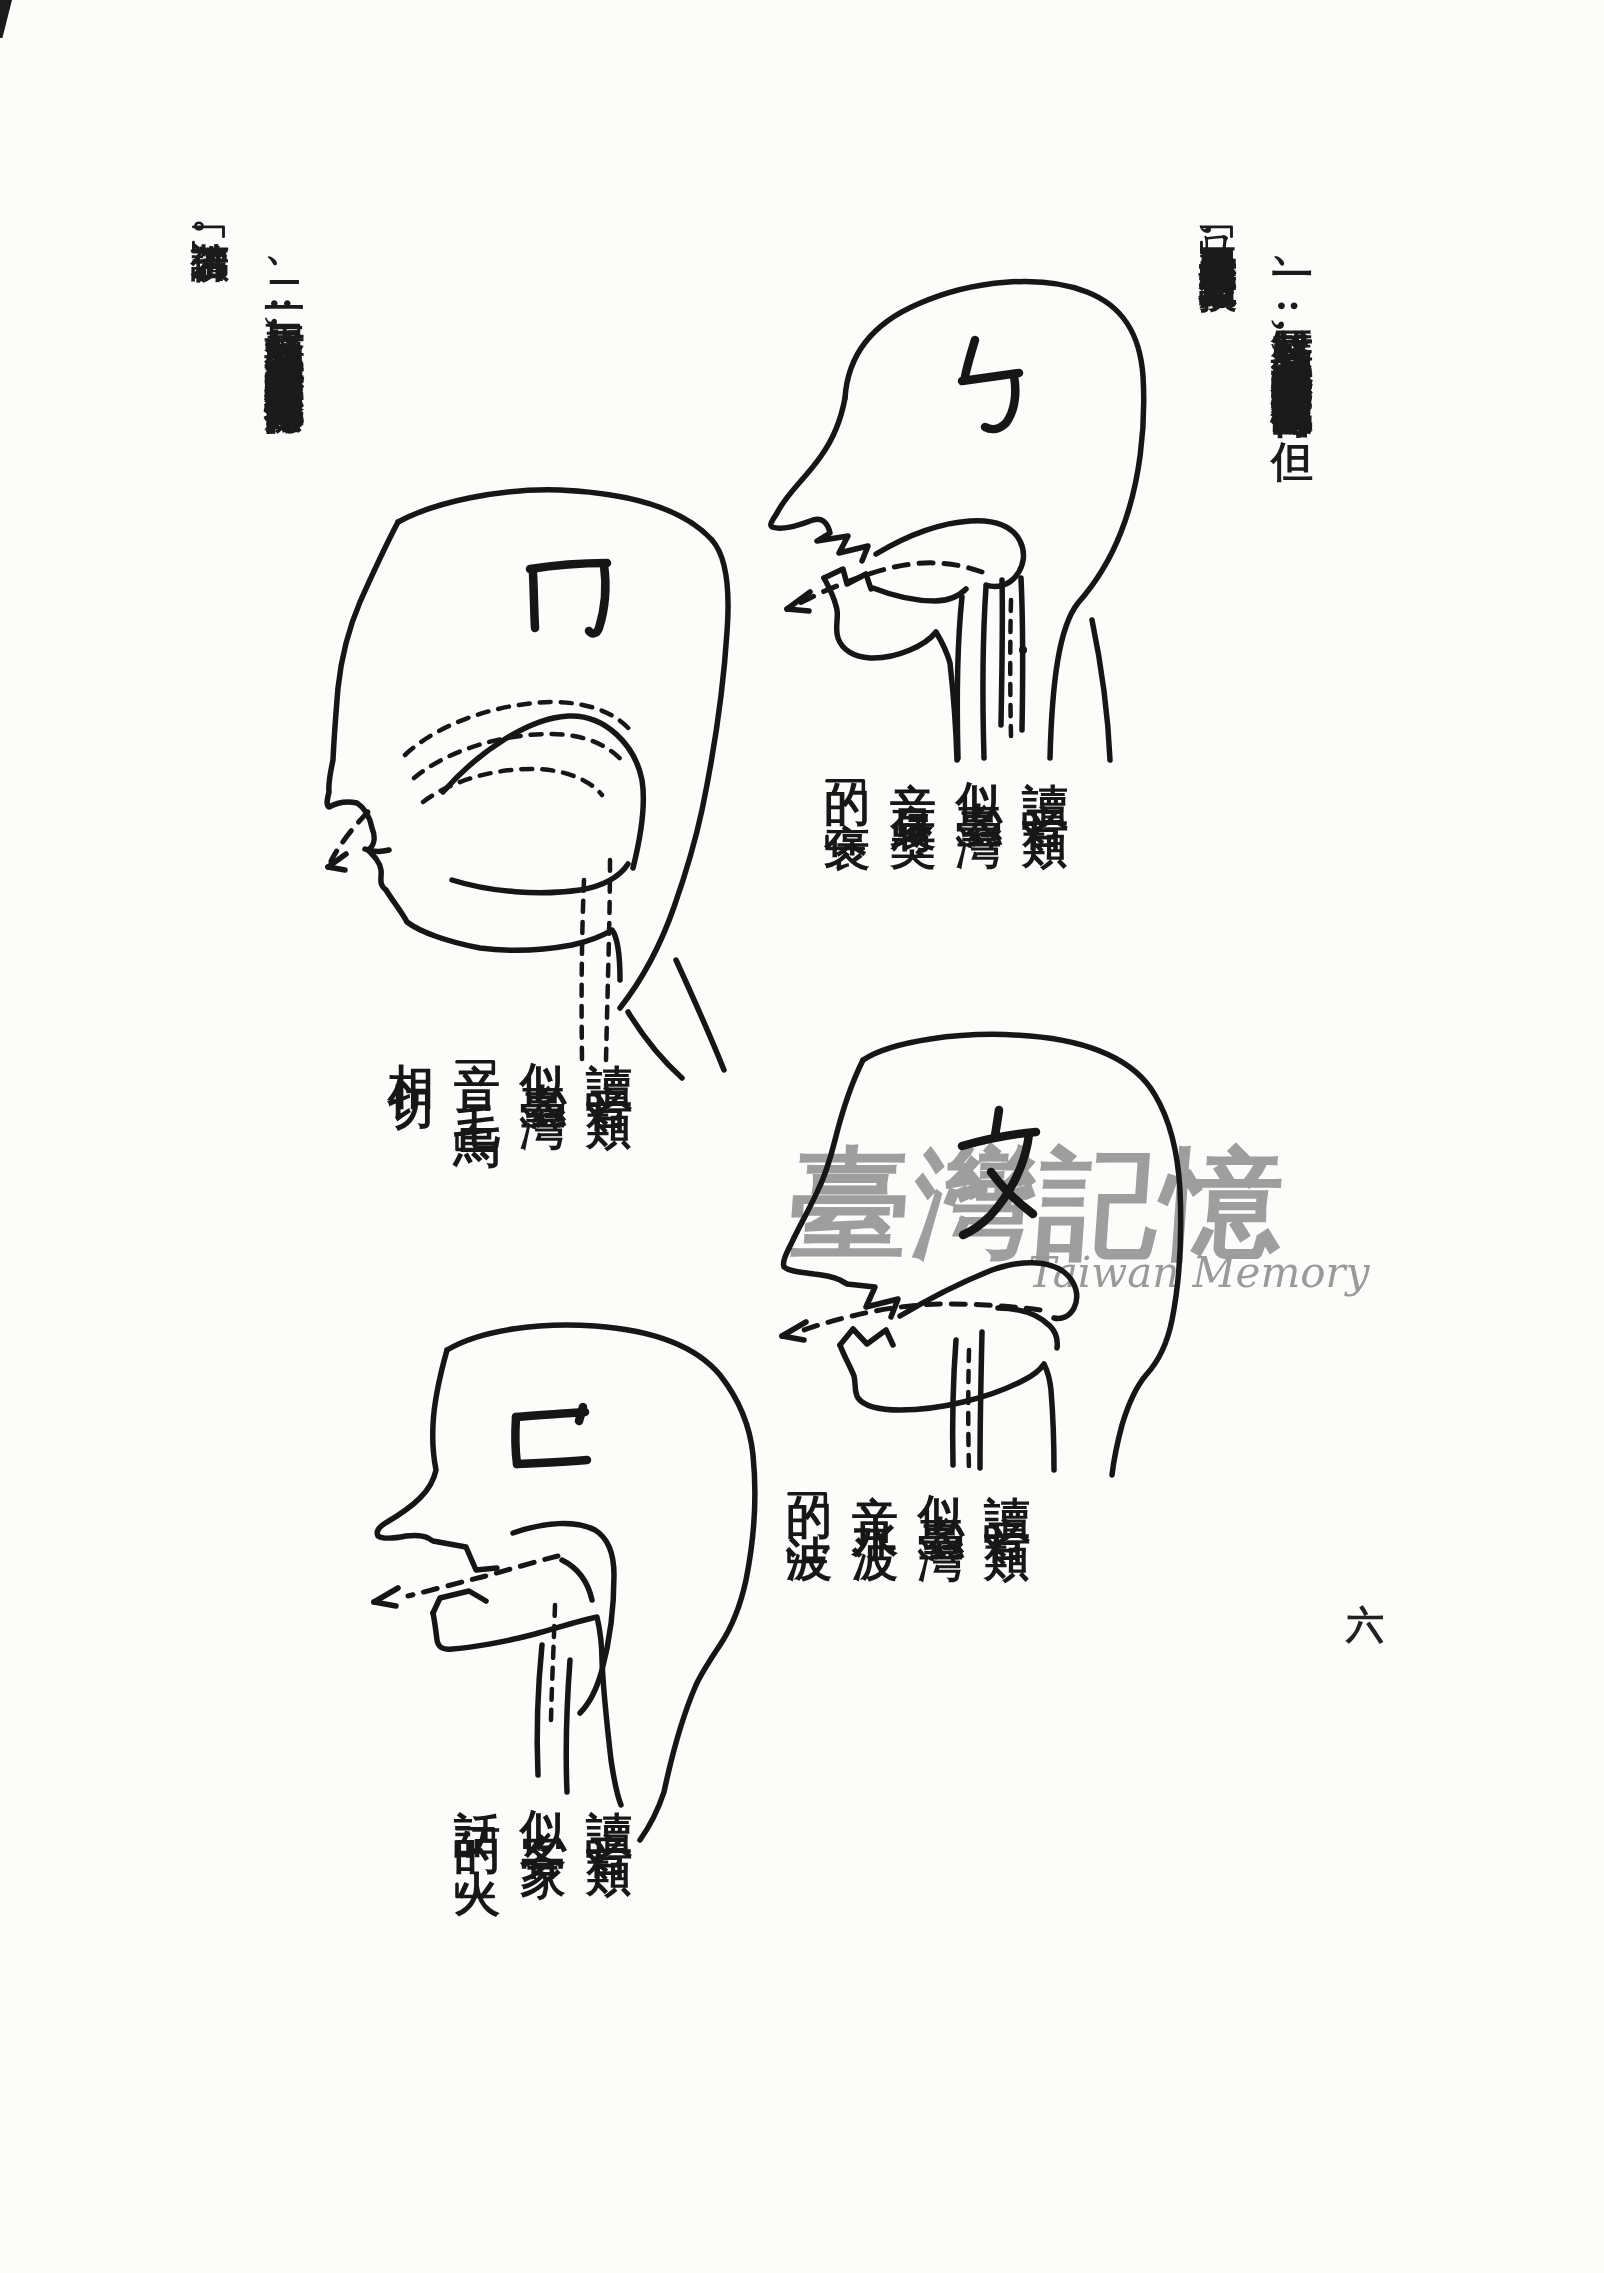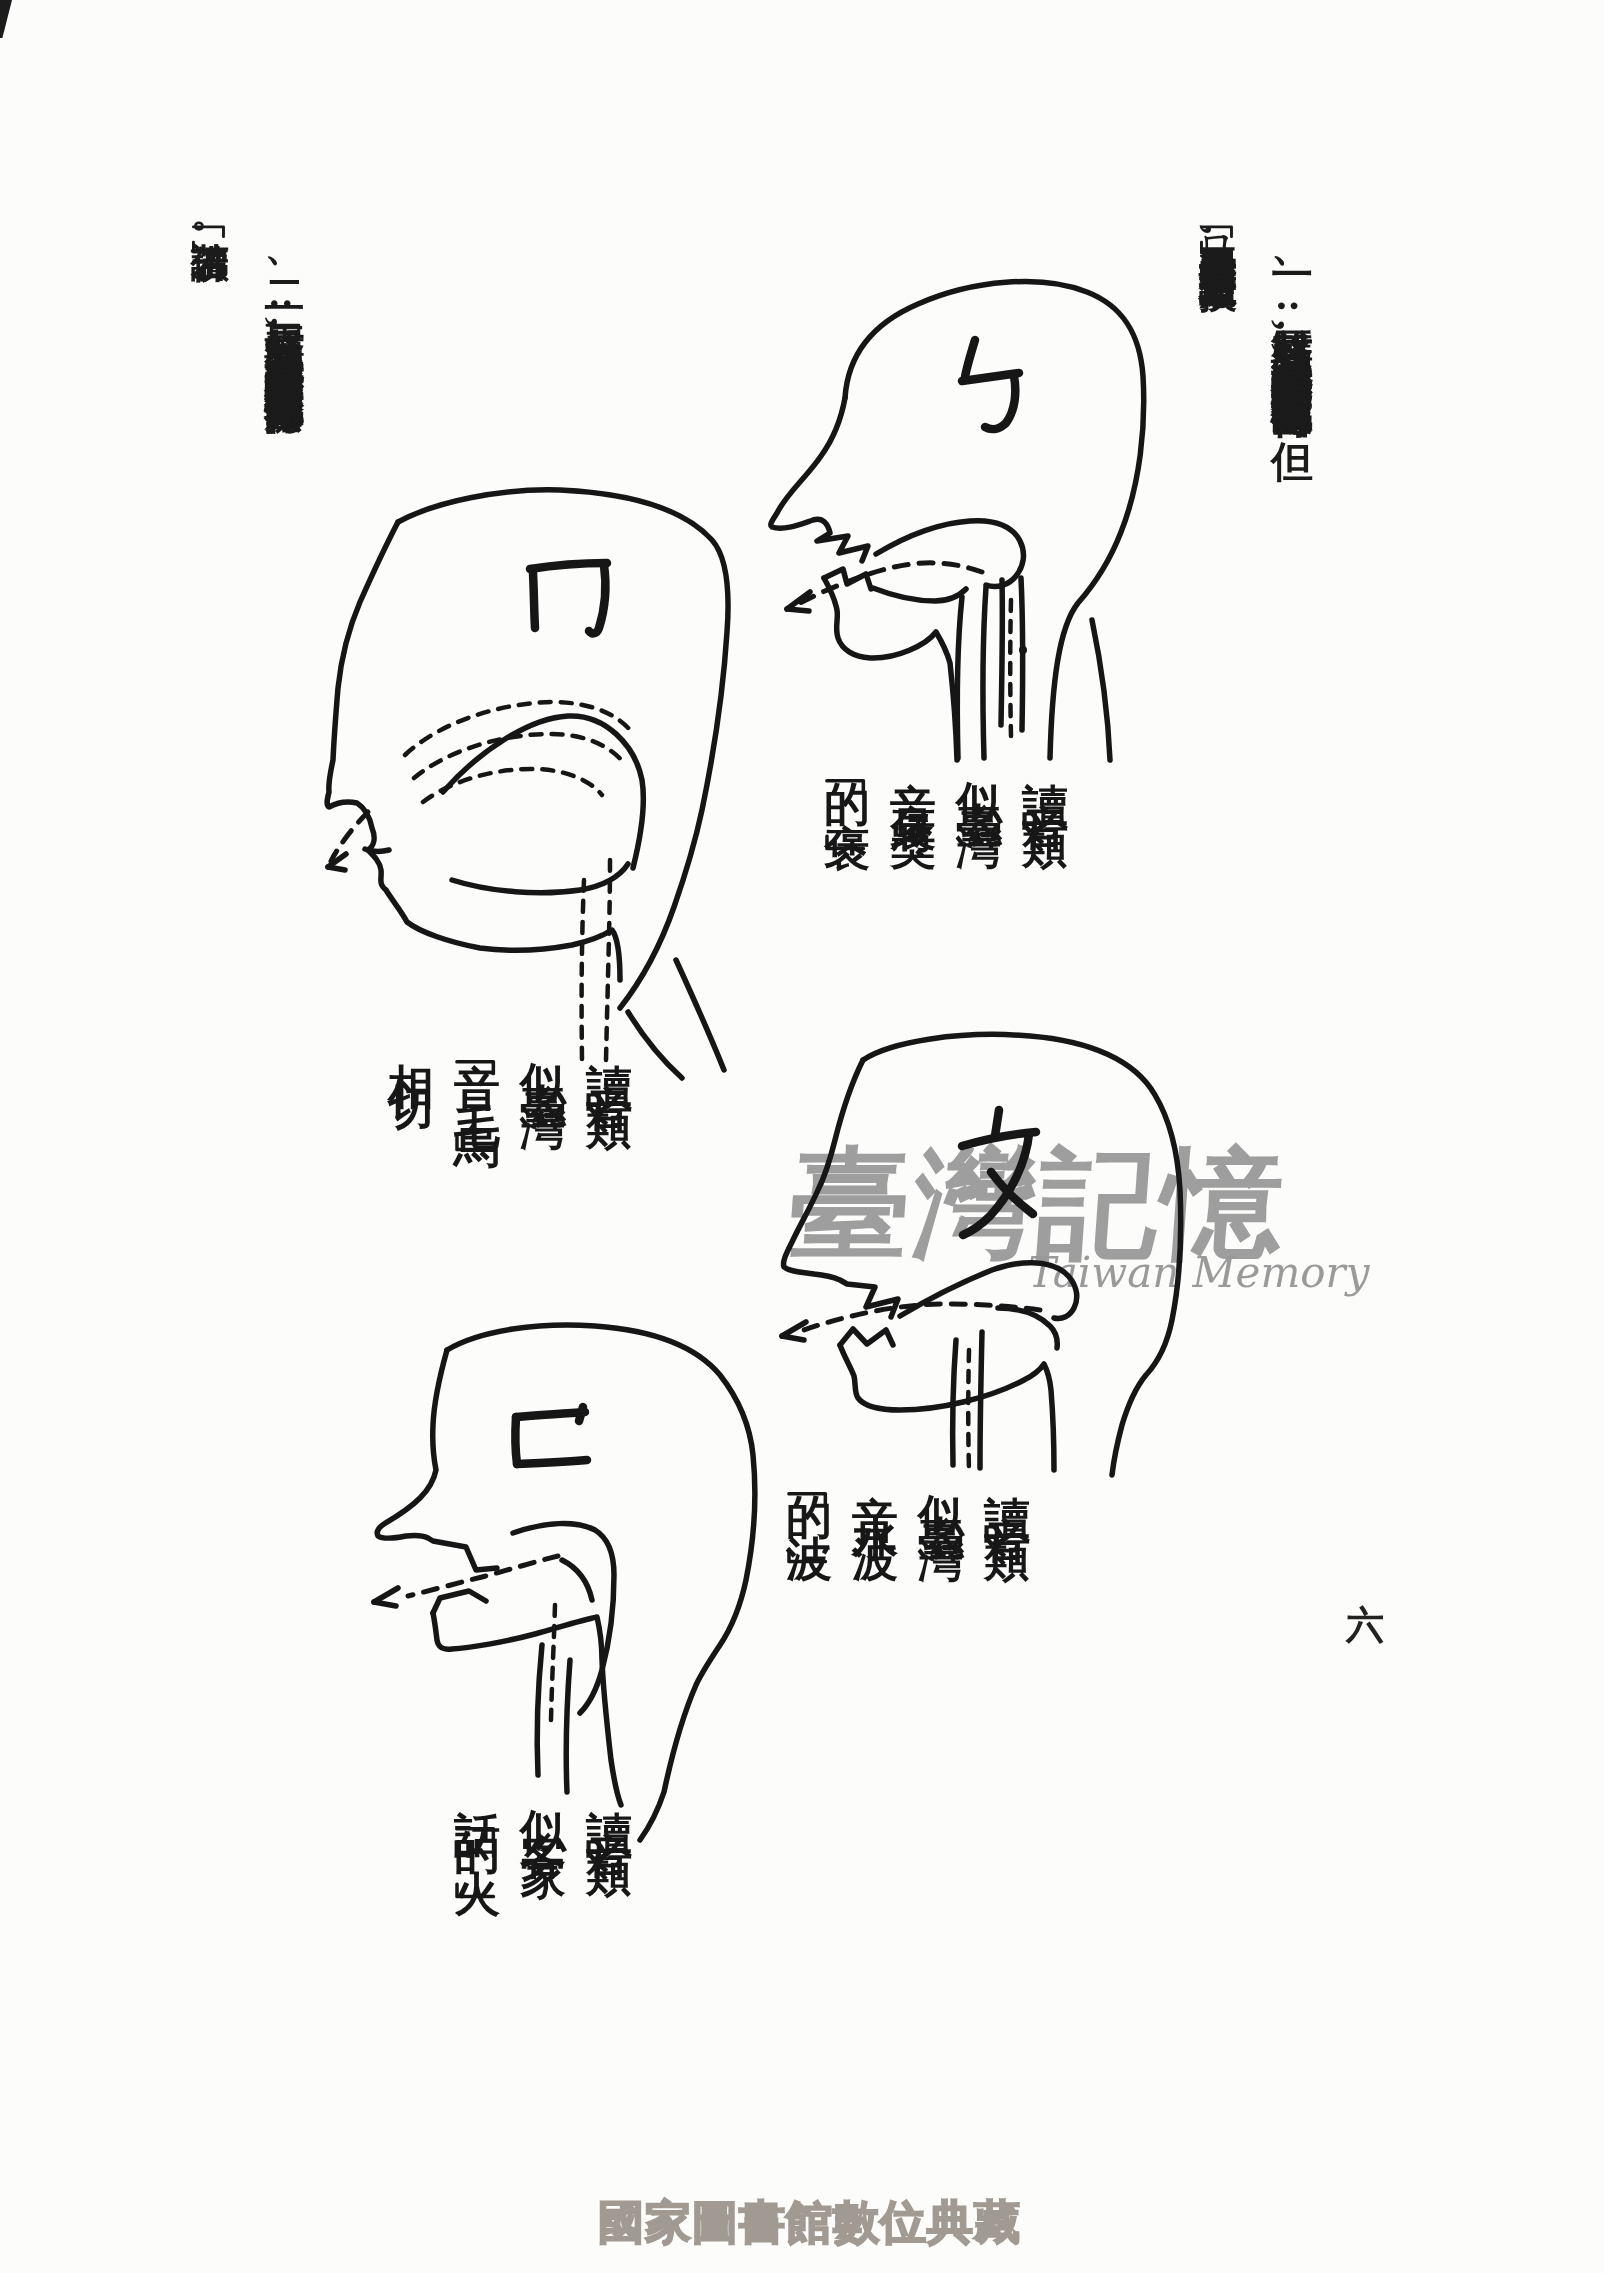--- a/index.html
+++ b/index.html
@@ -221,15 +221,14 @@
 似客家
 話的「火」</div>
 
   <div class="vcol size-a" style="left:1264px;top:252px">一、雙唇聲:ㄅㄆㄇ的讀法,只要把上嘴唇和下嘴唇緊閉,聲氣從內破阻而出即得。但</div>
   <div class="vcol size-b" style="left:1192px;top:214px">「ㄇ」音要由鼻腔中透出,讀若「玻」「潑」「摸」。</div>
   <div class="vcol size-c" style="left:257px;top:252px">二、唇齒聲:「ㄈ」的讀法,只要上門齒和下嘴唇的內邊緣相切,聲氣從內摩擦而出即得,</div>
   <div class="vcol size-d" style="left:184px;top:212px">讀若「佛」。</div>
 
   <div class="page-number">六</div>
 
-  <div class="footer-stamp">國家圖書館數位典藏</div>
 
 </div>
 
 </body></html>

